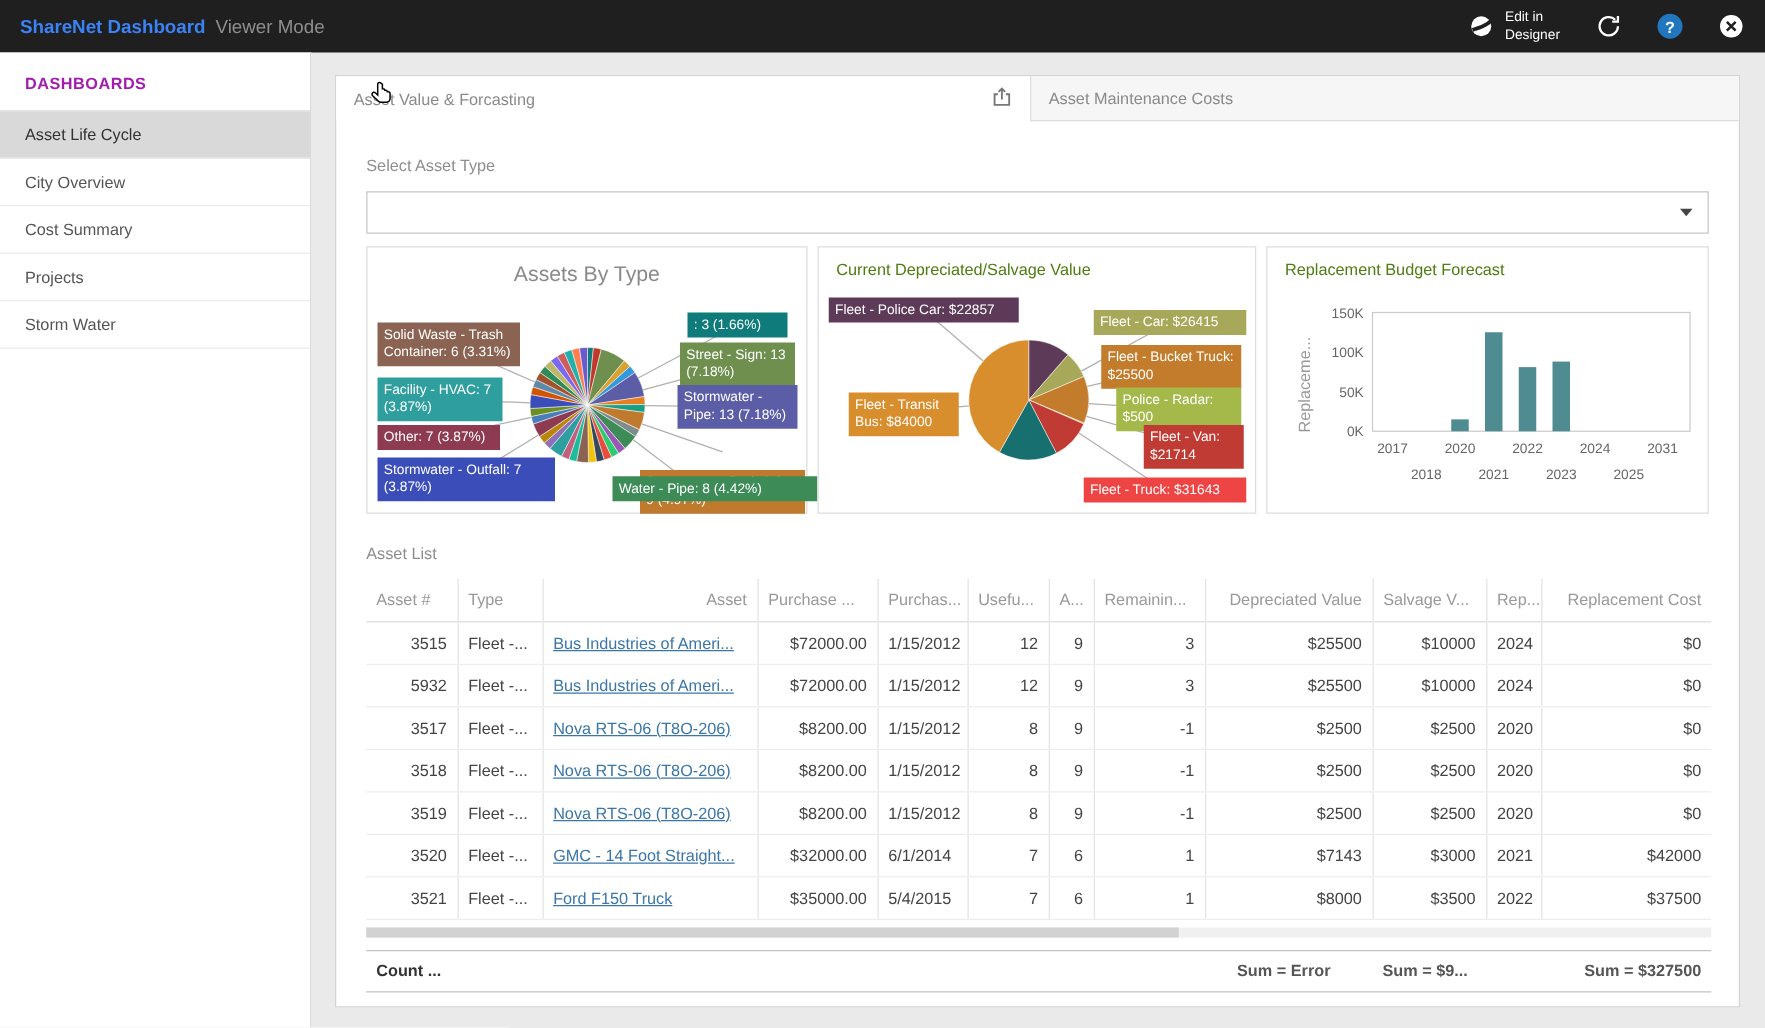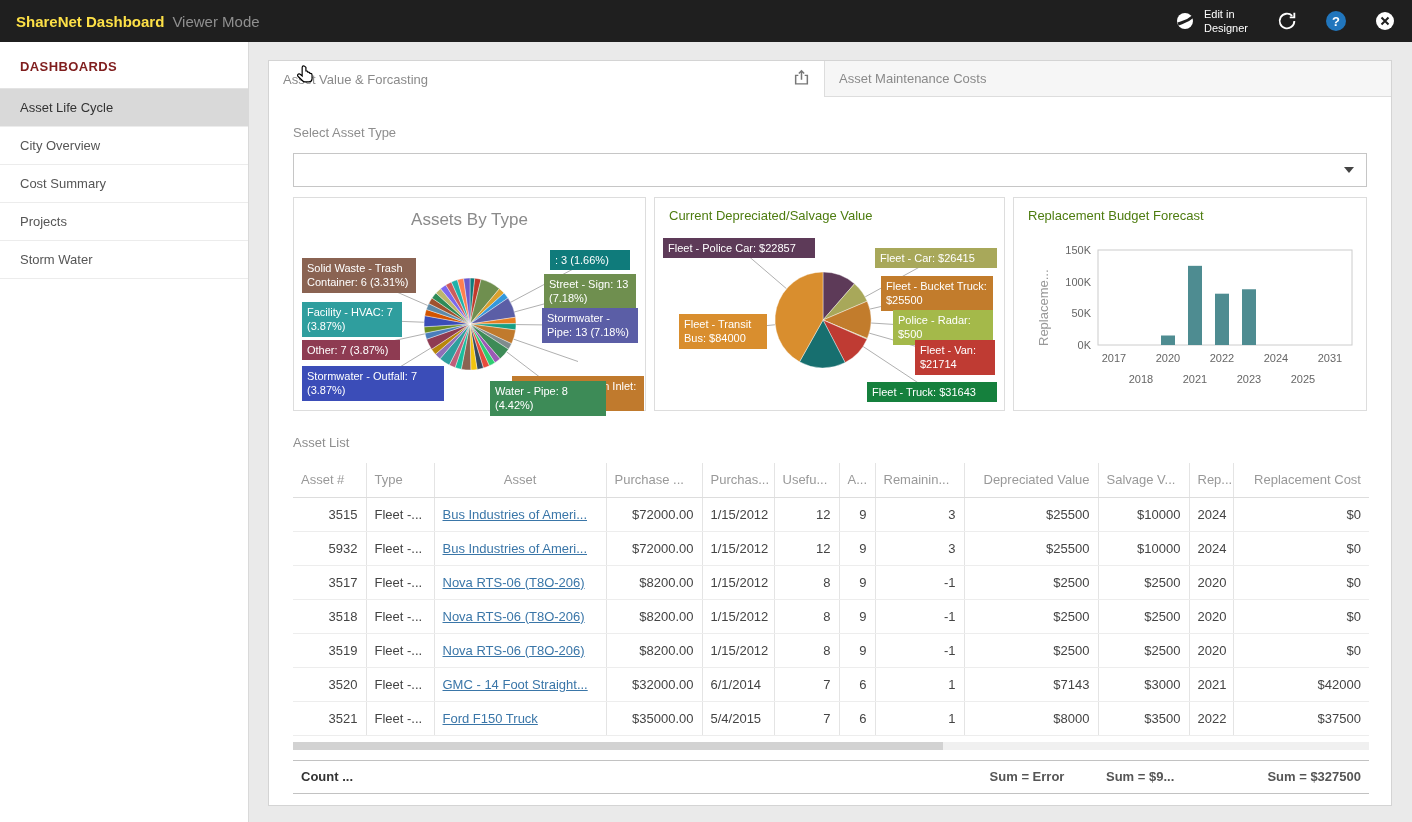--- a/index.html
+++ b/index.html
@@ -6,33 +6,33 @@
   html,body { margin:0; padding:0; }
   body {
     width:1412px; height:822px; position:relative; overflow:hidden;
     font-family:"Liberation Sans", sans-serif; background:#eaeaea; font-size:13px;
   }
 
   
   .topbar { position:absolute; top:0; left:0; width:1412px; height:42px; background:#1f1f1f;
             display:flex; align-items:center; justify-content:space-between; padding:0 16px; }
   .brand-row { display:flex; gap:8px; align-items:baseline; }
-  .brand { color:#fde047; font-weight:bold; font-size:15px; }
+  .brand { color:#3b82f6; font-weight:bold; font-size:15px; }
   .mode  { color:#8f8f8f; font-size:15px; }
   .topbar-actions { display:flex; align-items:center; gap:28px; }
   .edit-designer { display:flex; align-items:center; gap:8px; color:#fff; font-size:11px;
                    line-height:1.3; cursor:pointer; text-align:left; }
   .tb-icon { display:flex; align-items:center; cursor:pointer; }
   .help-circle { width:20px; height:20px; border-radius:50%; background:#2176bd; color:#fff;
                  font-weight:bold; font-size:13px; display:flex; align-items:center; justify-content:center; cursor:pointer; }
 
   
   .sidebar { position:absolute; top:42px; left:0; width:249px; bottom:0; background:#fff;
              border-right:1px solid #d9d9d9; }
-  .sidebar-title { font-size:13px; font-weight:bold; color:#7f1d1d; letter-spacing:.4px;
+  .sidebar-title { font-size:13px; font-weight:bold; color:#a21caf; letter-spacing:.4px;
                    padding:17px 20px 14px; border-bottom:1px solid #e3e3e3; }
   .nav-item { font-size:13px; color:#555; padding:11px 20px; border-bottom:1px solid #ececec; cursor:pointer; }
   .nav-item.active { background:#d9d9d9; color:#333; }
 
   
   .card { position:absolute; left:268px; top:60px; width:1124px; height:746px; background:#fff;
           border:1px solid #d4d4d4; }
   .tabs { display:flex; height:36px; }
   .tab { font-size:13px; color:#8a8a8a; display:flex; align-items:center; padding:0 14px; cursor:pointer; }
   .tab.active { width:555px; background:#fff; justify-content:space-between; }
@@ -52,21 +52,21 @@
   .panel-title { position:absolute; top:10px; left:14px; font-size:13px; color:#4d7c0f; }
   .panel-title.big { top:12px; left:0; width:100%; text-align:center; font-size:17px; color:#8a8a8a; }
   .pie-svg { position:absolute; left:0; top:0; }
   .plabel { position:absolute; color:#fff; font-size:11px; line-height:1.3; padding:3px 5px; }
 
   
   .p1-0 { left:256px; top:52px;  width:80px; }
   .p1-1 { left:250px; top:76px;  width:92px; }
   .p1-2 { left:248px; top:110px; width:96px; }
   .p1-3 { left:218px; top:146px; width:132px;margin-top:32px; }
-  .p1-4 { left:196px; top:183px; width:116px; }
+  .p1-4 { left:196px; top:183px; width:164px; }
   .p1-5 { left:8px;   top:60px;  width:114px; }
   .p1-6 { left:8px;   top:104px; width:100px; }
   .p1-7 { left:8px;   top:142px; width:98px; }
   .p1-8 { left:8px;   top:168px; width:142px; }
 
   
   .p2-0 { left:8px;   top:40px;  width:152px; }
   .p2-1 { left:220px; top:50px;  width:122px; }
   .p2-2 { left:226px; top:78px;  width:112px; }
   .p2-3 { left:238px; top:112px; width:100px; }
@@ -249,21 +249,21 @@
             <path d="M168,122 L211.99073364899752,141.2045659420607 A48,48 0 0 1 190.13522028336405,164.5914548120506 Z" fill="#bf3b33" stroke="#ffffff" stroke-width="0.4"></path>
             <path d="M168,122 L190.13522028336405,164.5914548120506 A48,48 0 0 1 144.50556593490606,163.85703725732333 Z" fill="#176f6f" stroke="#ffffff" stroke-width="0.4"></path>
             <path d="M168,122 L144.50556593490606,163.85703725732333 A48,48 0 0 1 168,74 Z" fill="#d98e2e" stroke="#ffffff" stroke-width="0.4"></path>
           </svg>
         <div class="panel-title">Current Depreciated/Salvage Value</div>
         <div class="plabel p2-0" style="background-color: rgb(93, 58, 88);">Fleet - Police Car: $22857</div>
         <div class="plabel p2-1" style="background-color: rgb(168, 168, 90);">Fleet - Car: $26415</div>
         <div class="plabel p2-2" style="background-color: rgb(194, 124, 44);">Fleet - Bucket Truck: $25500</div>
         <div class="plabel p2-3" style="background-color: rgb(164, 185, 74);">Police - Radar: $500</div>
         <div class="plabel p2-4" style="background-color: rgb(191, 59, 51);">Fleet - Van: $21714</div>
-        <div class="plabel p2-5" style="background-color: #15803d;">Fleet - Truck: $31643</div>
+        <div class="plabel p2-5" style="background-color: #ef4444;">Fleet - Truck: $31643</div>
         <div class="plabel p2-6" style="background-color: rgb(217, 142, 46);">Fleet - Transit Bus: $84000</div>
       </div>
 
       <div class="panel" id="panel3">
         <div class="panel-title">Replacement Budget Forecast</div>
         <div class="y-axis-label">Replaceme...</div>
         <svg id="barchart" width="352" height="212">
             <rect x="84" y="52" width="254" height="95" fill="none" stroke="#cccccc"></rect>
             <text x="77" y="151" text-anchor="end" font-size="11" fill="#666">0K</text>
             <text x="77" y="119.33333333333334" text-anchor="end" font-size="11" fill="#666">50K</text>
@@ -300,21 +300,21 @@
           <col style="width:89px">
         <col style="width:134px">
           <col style="width:91px">
           <col style="width:44px">
           <col style="width:136px">
       </colgroup>
       <thead>
           <tr id="thead-row">
             <th style="text-align: left;">Asset #</th>
             <th style="text-align: left;">Type</th>
-            <th style="text-align: center;">Asset</th>
+            <th style="text-align: right;">Asset</th>
             <th style="text-align: left;">Purchase ...</th>
             <th style="text-align: left;">Purchas...</th>
             <th style="text-align: left;">Usefu...</th>
             <th style="text-align: left;">A...</th>
             <th style="text-align: left;">Remainin...</th>
             <th style="text-align: right;">Depreciated Value</th>
             <th style="text-align: left;">Salvage V...</th>
             <th style="text-align: left;">Rep...</th>
             <th style="text-align: right;">Replacement Cost</th>
           </tr>

